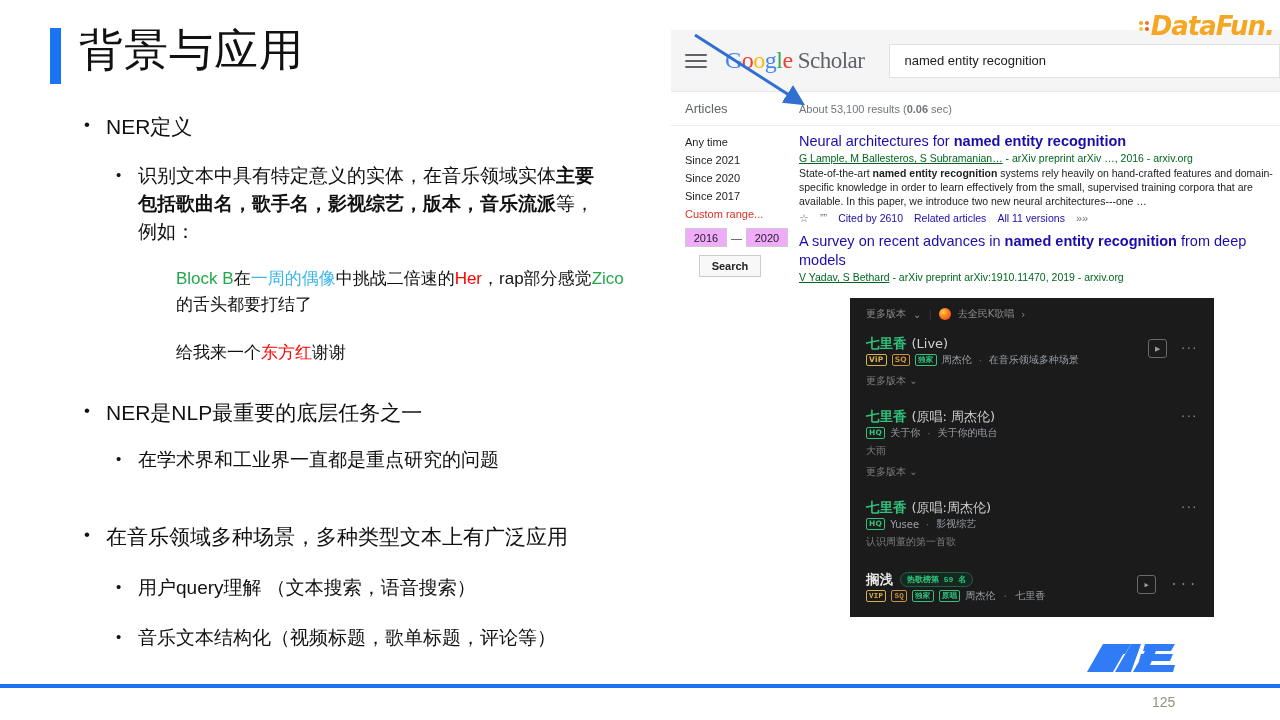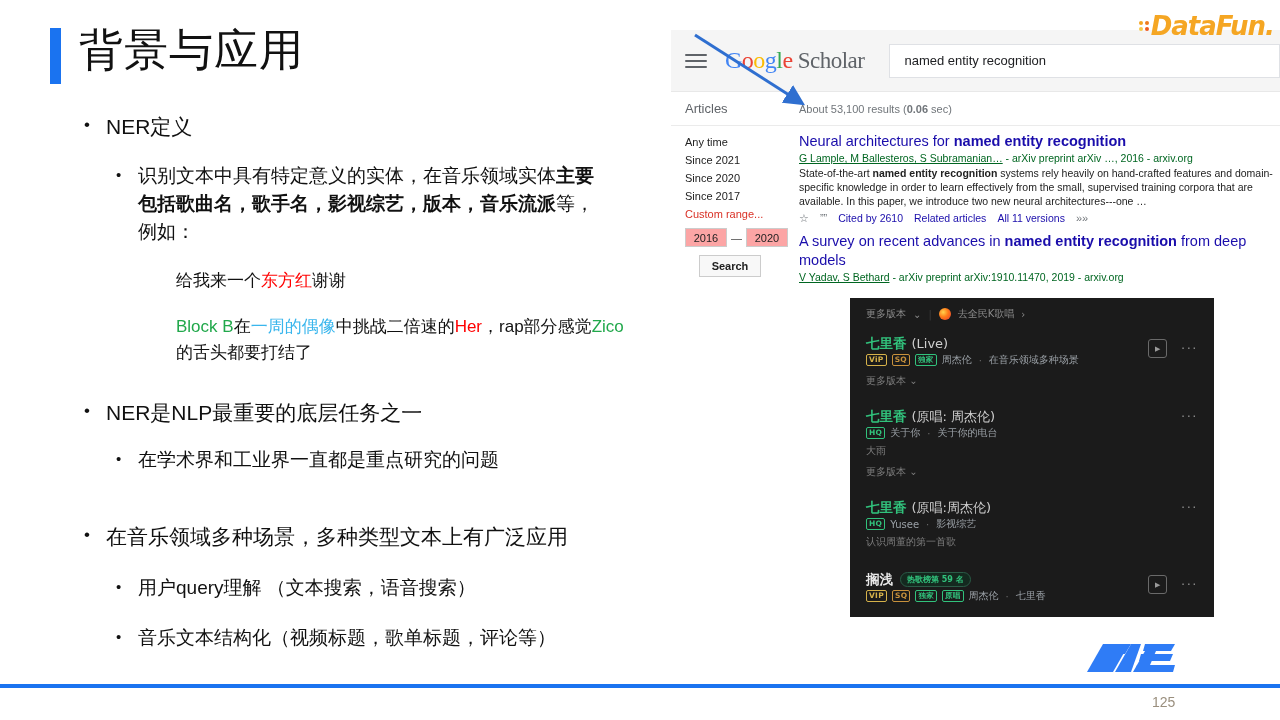--- a/index.html
+++ b/index.html
@@ -57,21 +57,21 @@
   .gs-count{color:#70757a;font-size:11px;}
   .gs-count b{color:#70757a;}
 
   .gs-body{display:flex;}
   .gs-side{width:128px;padding-left:14px;box-sizing:border-box;padding-top:7px;flex:0 0 auto;}
   .gs-side div.flt{font-size:11px;color:#222;line-height:18px;cursor:pointer;}
   .gs-side div.flt.custom{color:#d93025;}
   .gs-range{display:flex;align-items:center;margin-top:5px;gap:4px;}
   .gs-range input{
     width:42px;height:19px;font-size:11px;text-align:center;border:1px solid #ccc;
-    box-sizing:border-box;font-family:"Liberation Sans",sans-serif;color:#222;background:#fca5a5;
+    box-sizing:border-box;font-family:"Liberation Sans",sans-serif;color:#222;background:#f0abfc;
   }
   .gs-range .dash{font-size:11px;color:#444;}
   .gs-searchbtn{
     margin-top:8px;margin-left:14px;width:62px;height:22px;background:#f8f8f8;border:1px solid #ccc;
     font-size:11px;font-weight:bold;color:#222;cursor:pointer;
     font-family:"Liberation Sans",sans-serif;
   }
   .gs-main{flex:1 1 auto;padding-top:6px;padding-right:6px;}
   .gs-res-title{font-size:14.5px;color:#1a0dab;line-height:19px;cursor:pointer;}
   .gs-res-title b{color:#1a0dab;}
@@ -155,26 +155,26 @@
     <div class="txt">NER定义</div>
   </div>
 
   <div class="b2" style="margin-top:20px;">
     <div class="dot">•</div>
     <div class="txt" style="width:460px;">
       <span>识别文本中具有特定意义的实体，在音乐领域实体</span><strong class="bold">主要包括歌曲名，歌手名，影视综艺，版本，音乐流派</strong><span>等，例如：</span>
     </div>
   </div>
 
+  <div class="b3" style="margin-top:20px;width:455px;">
+    <span class="ent-green">Block B</span><span>在</span><span class="ent-blue">一周的偶像</span><span>中挑战二倍速的</span><span class="ent-red">Her</span><span>，rap部分感觉</span><span class="ent-green">Zico</span><span>的舌头都要打结了</span>
+  </div>
+
   <div class="b3" style="margin-top:22px;">
     <span>给我来一个</span><span class="ent-red">东方红</span><span>谢谢</span>
-  </div>
-
-  <div class="b3" style="margin-top:20px;width:455px;">
-    <span class="ent-green">Block B</span><span>在</span><span class="ent-blue">一周的偶像</span><span>中挑战二倍速的</span><span class="ent-red">Her</span><span>，rap部分感觉</span><span class="ent-green">Zico</span><span>的舌头都要打结了</span>
   </div>
 
   <div class="b1" style="margin-top:32px;">
     <div class="dot">•</div>
     <div class="txt">NER是NLP最重要的底层任务之一</div>
   </div>
 
   <div class="b2" style="margin-top:18px;">
     <div class="dot">•</div>
     <div class="txt">在学术界和工业界一直都是重点研究的问题</div>
@@ -349,21 +349,21 @@
         <span class="m-artist">Yusee</span>
         <span class="m-dotsep">·</span>
         <span class="m-artist">影视综艺</span>
       </div>
       <div class="m-row3">认识周董的第一首歌</div>
       <div class="m-actions">
         <span class="dots">···</span>
       </div>
     </div>
 
-    <div class="m-item" style="margin-top:22px;">
+    <div class="m-item" style="margin-top:22px;font-family:Liberation Mono, monospace;">
       <div class="m-row1">
         <span class="m-name white">搁浅</span>
         <span class="rank-badge">热歌榜第 59 名</span>
       </div>
       <div class="m-row2">
         <span class="tag vip">VIP</span>
         <span class="tag sq">SQ</span>
         <span class="tag green">独家</span>
         <span class="tag green">原唱</span>
         <span class="m-artist">周杰伦</span>

